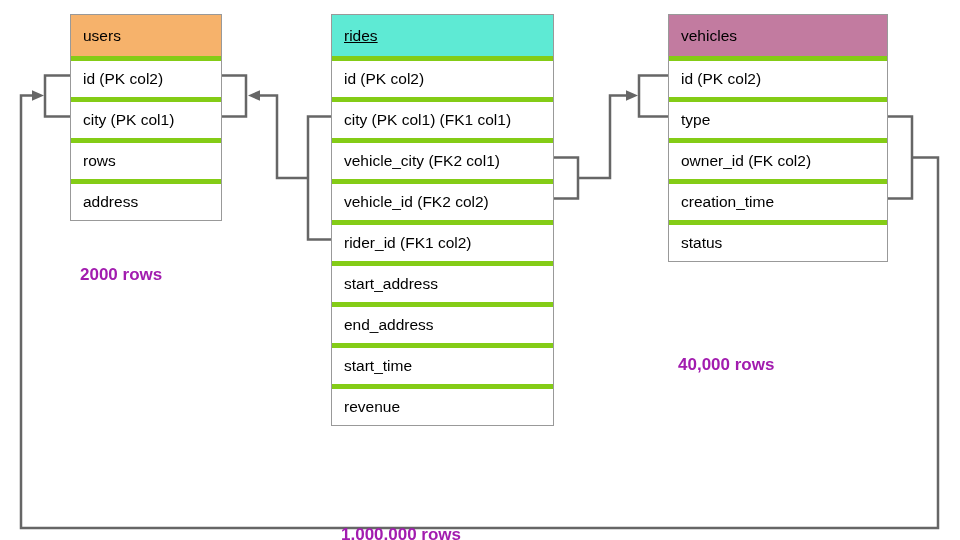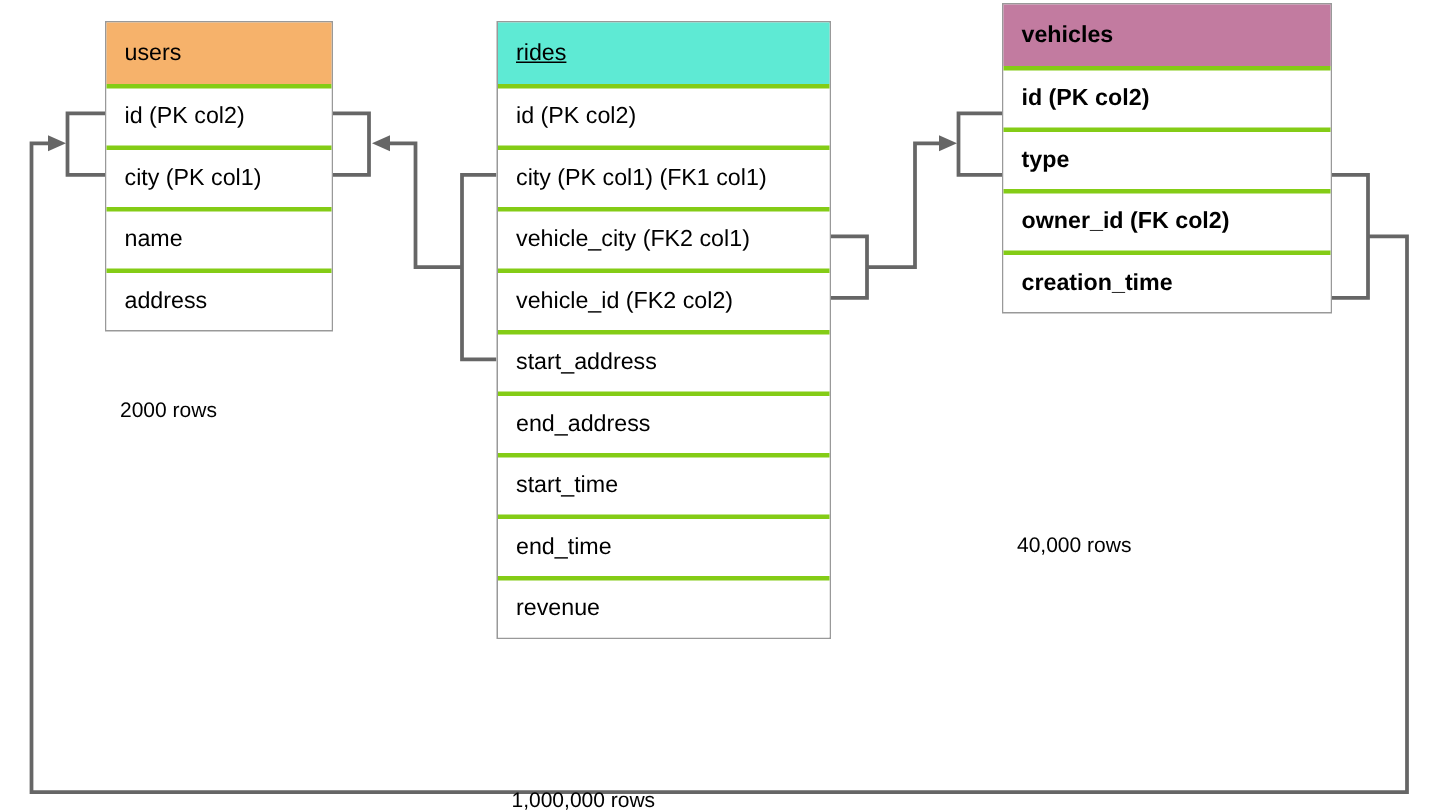--- a/index.html
+++ b/index.html
@@ -46,34 +46,35 @@
     padding-left: 12px;
     font-size: 15.5px;
     box-sizing: border-box;
   }
   .trow {
     height: 41px;
     display: flex;
     align-items: center;
     padding-left: 12px;
     font-size: 15.5px;
-    border-top: 3px solid #84cc16;
+    border-top: 5px solid #84cc16;
     box-sizing: border-box;
     background: #ffffff;
     white-space: nowrap;
   }
   .rowcount {
     position: absolute;
-    font-size: 14px;
-    color: #000000;
+    font-size: 17px;
+    color: #a21caf;
     white-space: nowrap;
+    font-weight: bold;
   }
   .t-users    { left: 70px;  top: 14px; width: 152px; }
   .t-rides    { left: 331px; top: 14px; width: 223px; }
-  .t-vehicles { left: 668px; top: 2px; width: 220px; font-weight: bold; }
+  .t-vehicles { left: 668px; top: 14px; width: 220px; }
   .c-users    { left: 80px;  top: 265px; }
   .c-rides    { left: 341px; top: 477px; margin-top: 48px; }
   .c-vehicles { left: 678px; top: 355px; }
 </style>
 </head>
 <body>
 
 <div class="canvas">
 
   <svg class="wires" viewBox="0 0 960 540" xmlns="http://www.w3.org/2000/svg">
@@ -97,41 +98,42 @@
     <path d="M888,116.5 L912,116.5 L912,198.5 L888,198.5"></path>
 
     <path d="M912,157.5 L938,157.5 L938,528 L21,528 L21,95.5 L33,95.5"></path>
     <polygon points="44,95.5 32,90.2 32,100.8"></polygon>
   </svg>
 
   <div class="db-table t-users">
     <div class="thead" style="background-color: rgb(246, 178, 107);">users</div>
     <div class="trow">id (PK col2)</div>
     <div class="trow">city (PK col1)</div>
-    <div class="trow">name</div>
+    <div class="trow">rows</div>
     <div class="trow">address</div>
   </div>
   <div class="rowcount c-users">2000 rows</div>
 
   <div class="db-table t-rides">
     <div class="thead" style="background-color: #5eead4; text-decoration: underline;">rides</div>
     <div class="trow">id (PK col2)</div>
     <div class="trow">city (PK col1) (FK1 col1)</div>
     <div class="trow">vehicle_city (FK2 col1)</div>
     <div class="trow">vehicle_id (FK2 col2)</div>
+    <div class="trow">rider_id (FK1 col2)</div>
     <div class="trow">start_address</div>
     <div class="trow">end_address</div>
     <div class="trow">start_time</div>
-    <div class="trow">end_time</div>
     <div class="trow">revenue</div>
   </div>
   <div class="rowcount c-rides">1,000,000 rows</div>
 
   <div class="db-table t-vehicles">
     <div class="thead" style="background-color: rgb(194, 123, 160);">vehicles</div>
     <div class="trow">id (PK col2)</div>
     <div class="trow">type</div>
     <div class="trow">owner_id (FK col2)</div>
     <div class="trow">creation_time</div>
+    <div class="trow">status</div>
   </div>
   <div class="rowcount c-vehicles">40,000 rows</div>
 
 </div>
 
 </body></html>

